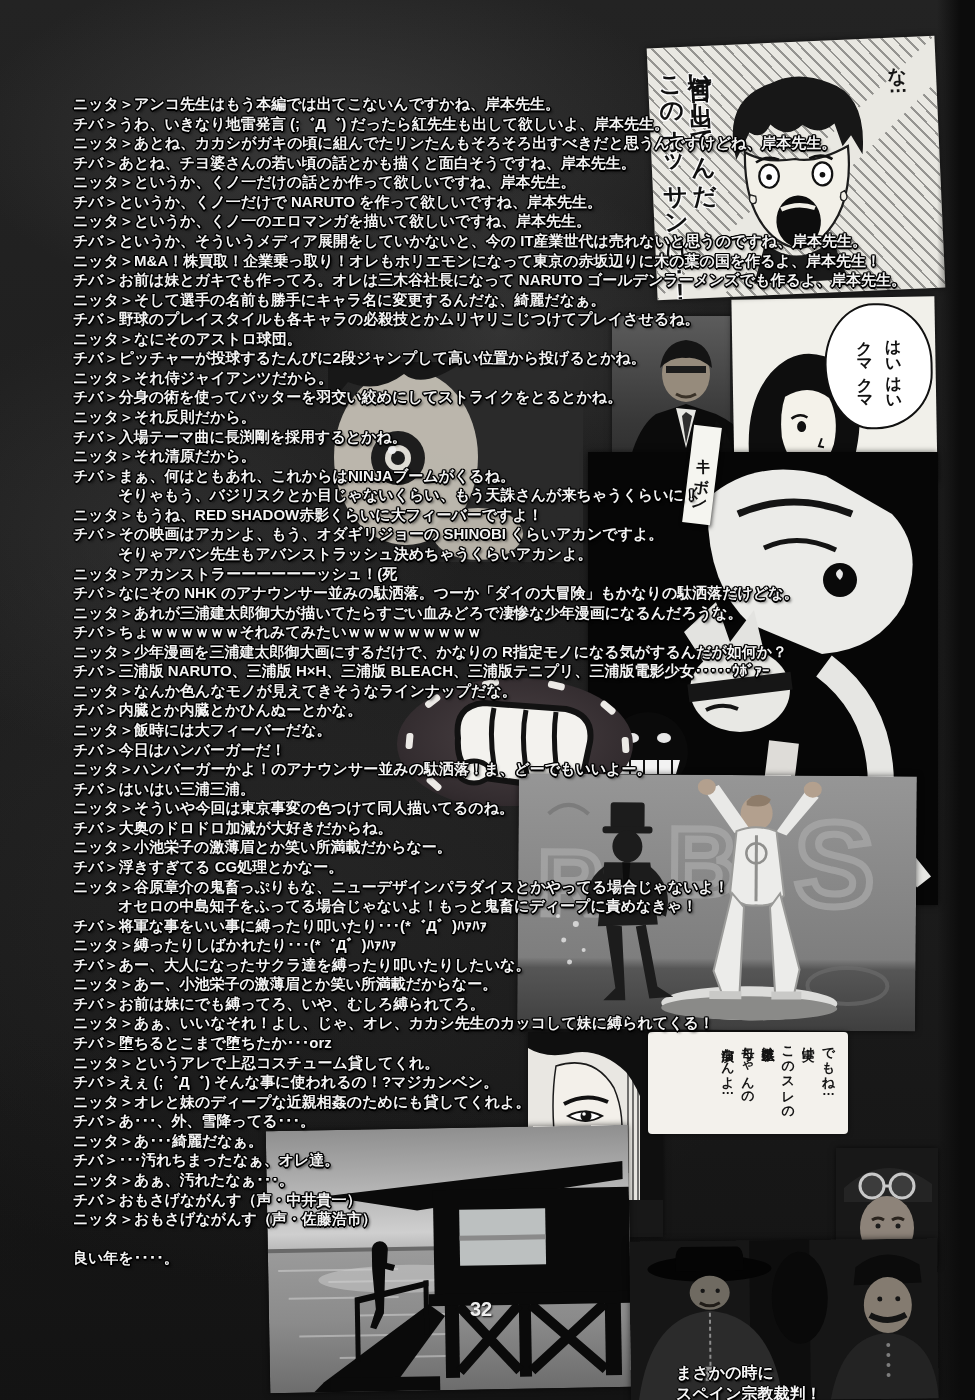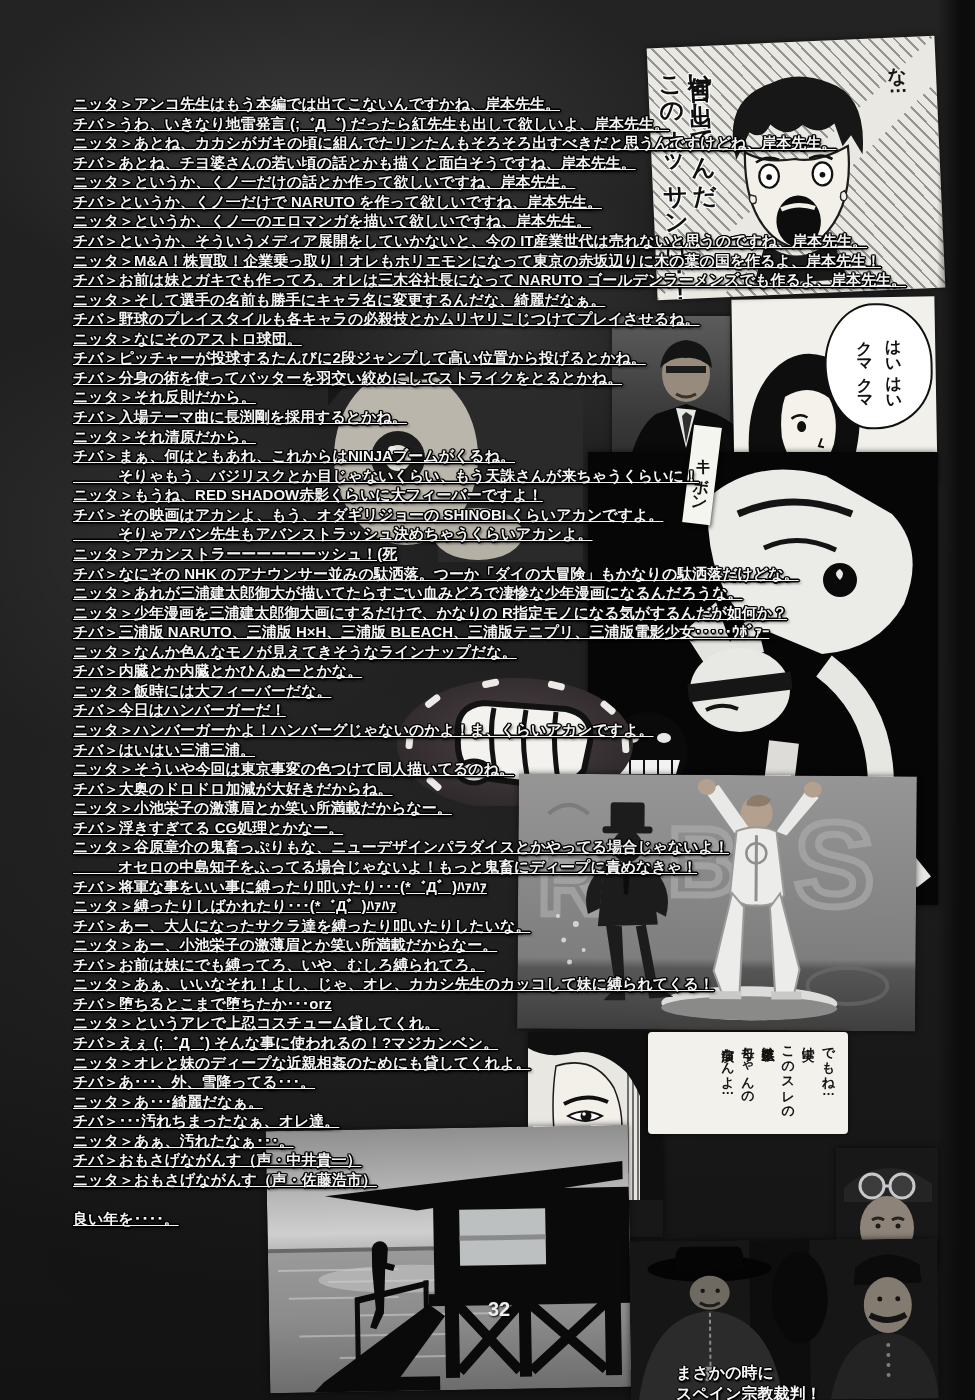--- a/index.html
+++ b/index.html
@@ -10,21 +10,21 @@
       radial-gradient(ellipse 300px 220px at 500px 330px, rgba(120,120,120,.22), transparent 70%),
       radial-gradient(ellipse 420px 320px at 170px 540px, rgba(80,80,80,.30), transparent 70%),
       radial-gradient(ellipse 700px 520px at 300px 900px, rgba(64,64,64,.25), transparent 75%),
       radial-gradient(ellipse 500px 300px at 200px 1250px, rgba(20,20,20,.8), transparent 80%),
       linear-gradient(#232323,#1d1d1d 55%,#131313);}
   
   .chat{position:absolute;left:73px;top:94px;width:890px;z-index:5;
     font-size:15px;line-height:19.56px;font-weight:bold;color:#f4f4f4;white-space:nowrap;
     text-shadow:1.5px 0 #000,-1.5px 0 #000,0 1.5px #000,0 -1.5px #000,
       1px 1px #000,-1px -1px #000,1px -1px #000,-1px 1px #000,2px 2px 3px rgba(0,0,0,.9);}
-  .chat-line{min-height:19.56px;text-decoration:underline;}
+  .chat-line{min-height:19.56px;}
   
   .ph{position:absolute;overflow:hidden;z-index:2;box-shadow:0 0 6px rgba(0,0,0,.6);}
   
   .shock{left:652px;top:42px;width:288px;height:252px;background:#e9e8e2;transform:rotate(-2.5deg);z-index:3;}
   .speed{position:absolute;inset:0;opacity:.55;
     background:repeating-linear-gradient(48deg,rgba(15,15,15,.7) 0 2px,transparent 2px 9px);}
   .speed.tl{clip-path:polygon(0 0,100% 0,0 100%);}
   .speed.br{clip-path:polygon(100% 18%,100% 100%,22% 100%);}
   .shock-scream{position:absolute;left:8px;top:12px;height:225px;z-index:2;
     writing-mode:vertical-rl;text-orientation:upright;white-space:pre;
@@ -53,21 +53,21 @@
   
   .dancers{left:518px;top:775px;width:398px;height:255px;transform:rotate(.4deg);}
   
   .woman{left:528px;top:1032px;width:135px;height:205px;background:#e8e6e1;}
   .mother-bubble{position:absolute;left:648px;top:1032px;width:200px;height:102px;background:#f3f1ec;z-index:3;
     border-radius:4px;box-shadow:0 0 5px rgba(0,0,0,.6);
     writing-mode:vertical-rl;text-orientation:upright;white-space:pre;
     font-size:13px;font-weight:bold;line-height:1.55;color:#141414;padding:6px 10px;box-sizing:border-box;}
   
   .lifeguard{left:268px;top:1128px;width:362px;height:262px;transform:rotate(-1deg);}
-  .pagenum{position:absolute;left:488px;top:1298px;z-index:6;font-size:20px;font-weight:bold;color:#efefef;
+  .pagenum{position:absolute;left:470px;top:1298px;z-index:6;font-size:20px;font-weight:bold;color:#efefef;
     text-shadow:1px 1px 2px #000;}
   
   .goggles{left:836px;top:1148px;width:102px;height:118px;}
   .inquisition{left:630px;top:1240px;width:308px;height:160px;transform:rotate(-.6deg);}
   .inq-caption{position:absolute;left:676px;top:1346px;z-index:6;white-space:pre;
     font-size:16px;line-height:21px;font-weight:bold;color:#f6f6f6;
     text-shadow:1.5px 0 #000,-1.5px 0 #000,0 1.5px #000,0 -1.5px #000,2px 2px 2px #000;margin-top:16px;}
   
   .girl{position:absolute;left:328px;top:362px;width:255px;height:200px;z-index:1;opacity:.92;}
   .edge-r{position:absolute;right:0;top:0;width:38px;height:1400px;background:linear-gradient(90deg,transparent,#0c0c0c 60%);z-index:4;}
@@ -405,20 +405,21 @@
       <div class="chat-line">チバ＞お前は妹とガキでも作ってろ。オレは三木谷社長になって NARUTO ゴールデンラーメンズでも作るよ、岸本先生。</div>
 
       <div class="chat-line">ニッタ＞そして選手の名前も勝手にキャラ名に変更するんだな、綺麗だなぁ。</div>
 
       <div class="chat-line">チバ＞野球のプレイスタイルも各キャラの必殺技とかムリヤリこじつけてプレイさせるね。</div>
 
       <div class="chat-line">ニッタ＞なにそのアストロ球団。</div>
 
       <div class="chat-line">チバ＞ピッチャーが投球するたんびに2段ジャンプして高い位置から投げるとかね。</div>
 
+      <div class="chat-line">ニッタ＞それ侍ジャイアンツだから。</div>
 
       <div class="chat-line">チバ＞分身の術を使ってバッターを羽交い絞めにしてストライクをとるとかね。</div>
 
       <div class="chat-line">ニッタ＞それ反則だから。</div>
 
       <div class="chat-line">チバ＞入場テーマ曲に長渕剛を採用するとかね。</div>
 
       <div class="chat-line">ニッタ＞それ清原だから。</div>
 
       <div class="chat-line">チバ＞まぁ、何はともあれ、これからはNINJAブームがくるね。</div>
@@ -430,34 +431,35 @@
       <div class="chat-line">チバ＞その映画はアカンよ、もう、オダギリジョーの SHINOBI くらいアカンですよ。</div>
 
       <div class="chat-line">　　　そりゃアバン先生もアバンストラッシュ決めちゃうくらいアカンよ。</div>
 
       <div class="chat-line">ニッタ＞アカンストラーーーーーーッシュ！(死</div>
 
       <div class="chat-line">チバ＞なにその NHK のアナウンサー並みの駄洒落。つーか「ダイの大冒険」もかなりの駄洒落だけどな。</div>
 
       <div class="chat-line">ニッタ＞あれが三浦建太郎御大が描いてたらすごい血みどろで凄惨な少年漫画になるんだろうな。</div>
 
+      <div class="chat-line">チバ＞ちょｗｗｗｗｗｗそれみてみたいｗｗｗｗｗｗｗｗｗ</div>
 
       <div class="chat-line">ニッタ＞少年漫画を三浦建太郎御大画にするだけで、かなりの R指定モノになる気がするんだが如何か？</div>
 
       <div class="chat-line">チバ＞三浦版 NARUTO、三浦版 H×H、三浦版 BLEACH、三浦版テニプリ、三浦版電影少女･････ｳﾎﾞｧｰ</div>
 
       <div class="chat-line">ニッタ＞なんか色んなモノが見えてきそうなラインナップだな。</div>
 
       <div class="chat-line">チバ＞内臓とか内臓とかひんぬーとかな。</div>
 
       <div class="chat-line">ニッタ＞飯時には大フィーバーだな。</div>
 
       <div class="chat-line">チバ＞今日はハンバーガーだ！</div>
 
-      <div class="chat-line">ニッタ＞ハンバーガーかよ！ハンバーグじゃないのかよ！ま、くらいアカンですよ。</div>
+      <div class="chat-line">ニッタ＞ハンバーガーかよ！のアナウンサー並みの駄洒落！ま、どーでもいいよー。</div>
 
       <div class="chat-line">チバ＞はいはい三浦三浦。</div>
 
       <div class="chat-line">ニッタ＞そういや今回は東京事変の色つけて同人描いてるのね。</div>
 
       <div class="chat-line">チバ＞大奥のドロドロ加減が大好きだからね。</div>
 
       <div class="chat-line">ニッタ＞小池栄子の激薄眉とか笑い所満載だからなー。</div>
 
       <div class="chat-line">チバ＞浮きすぎてる CG処理とかなー。</div>

